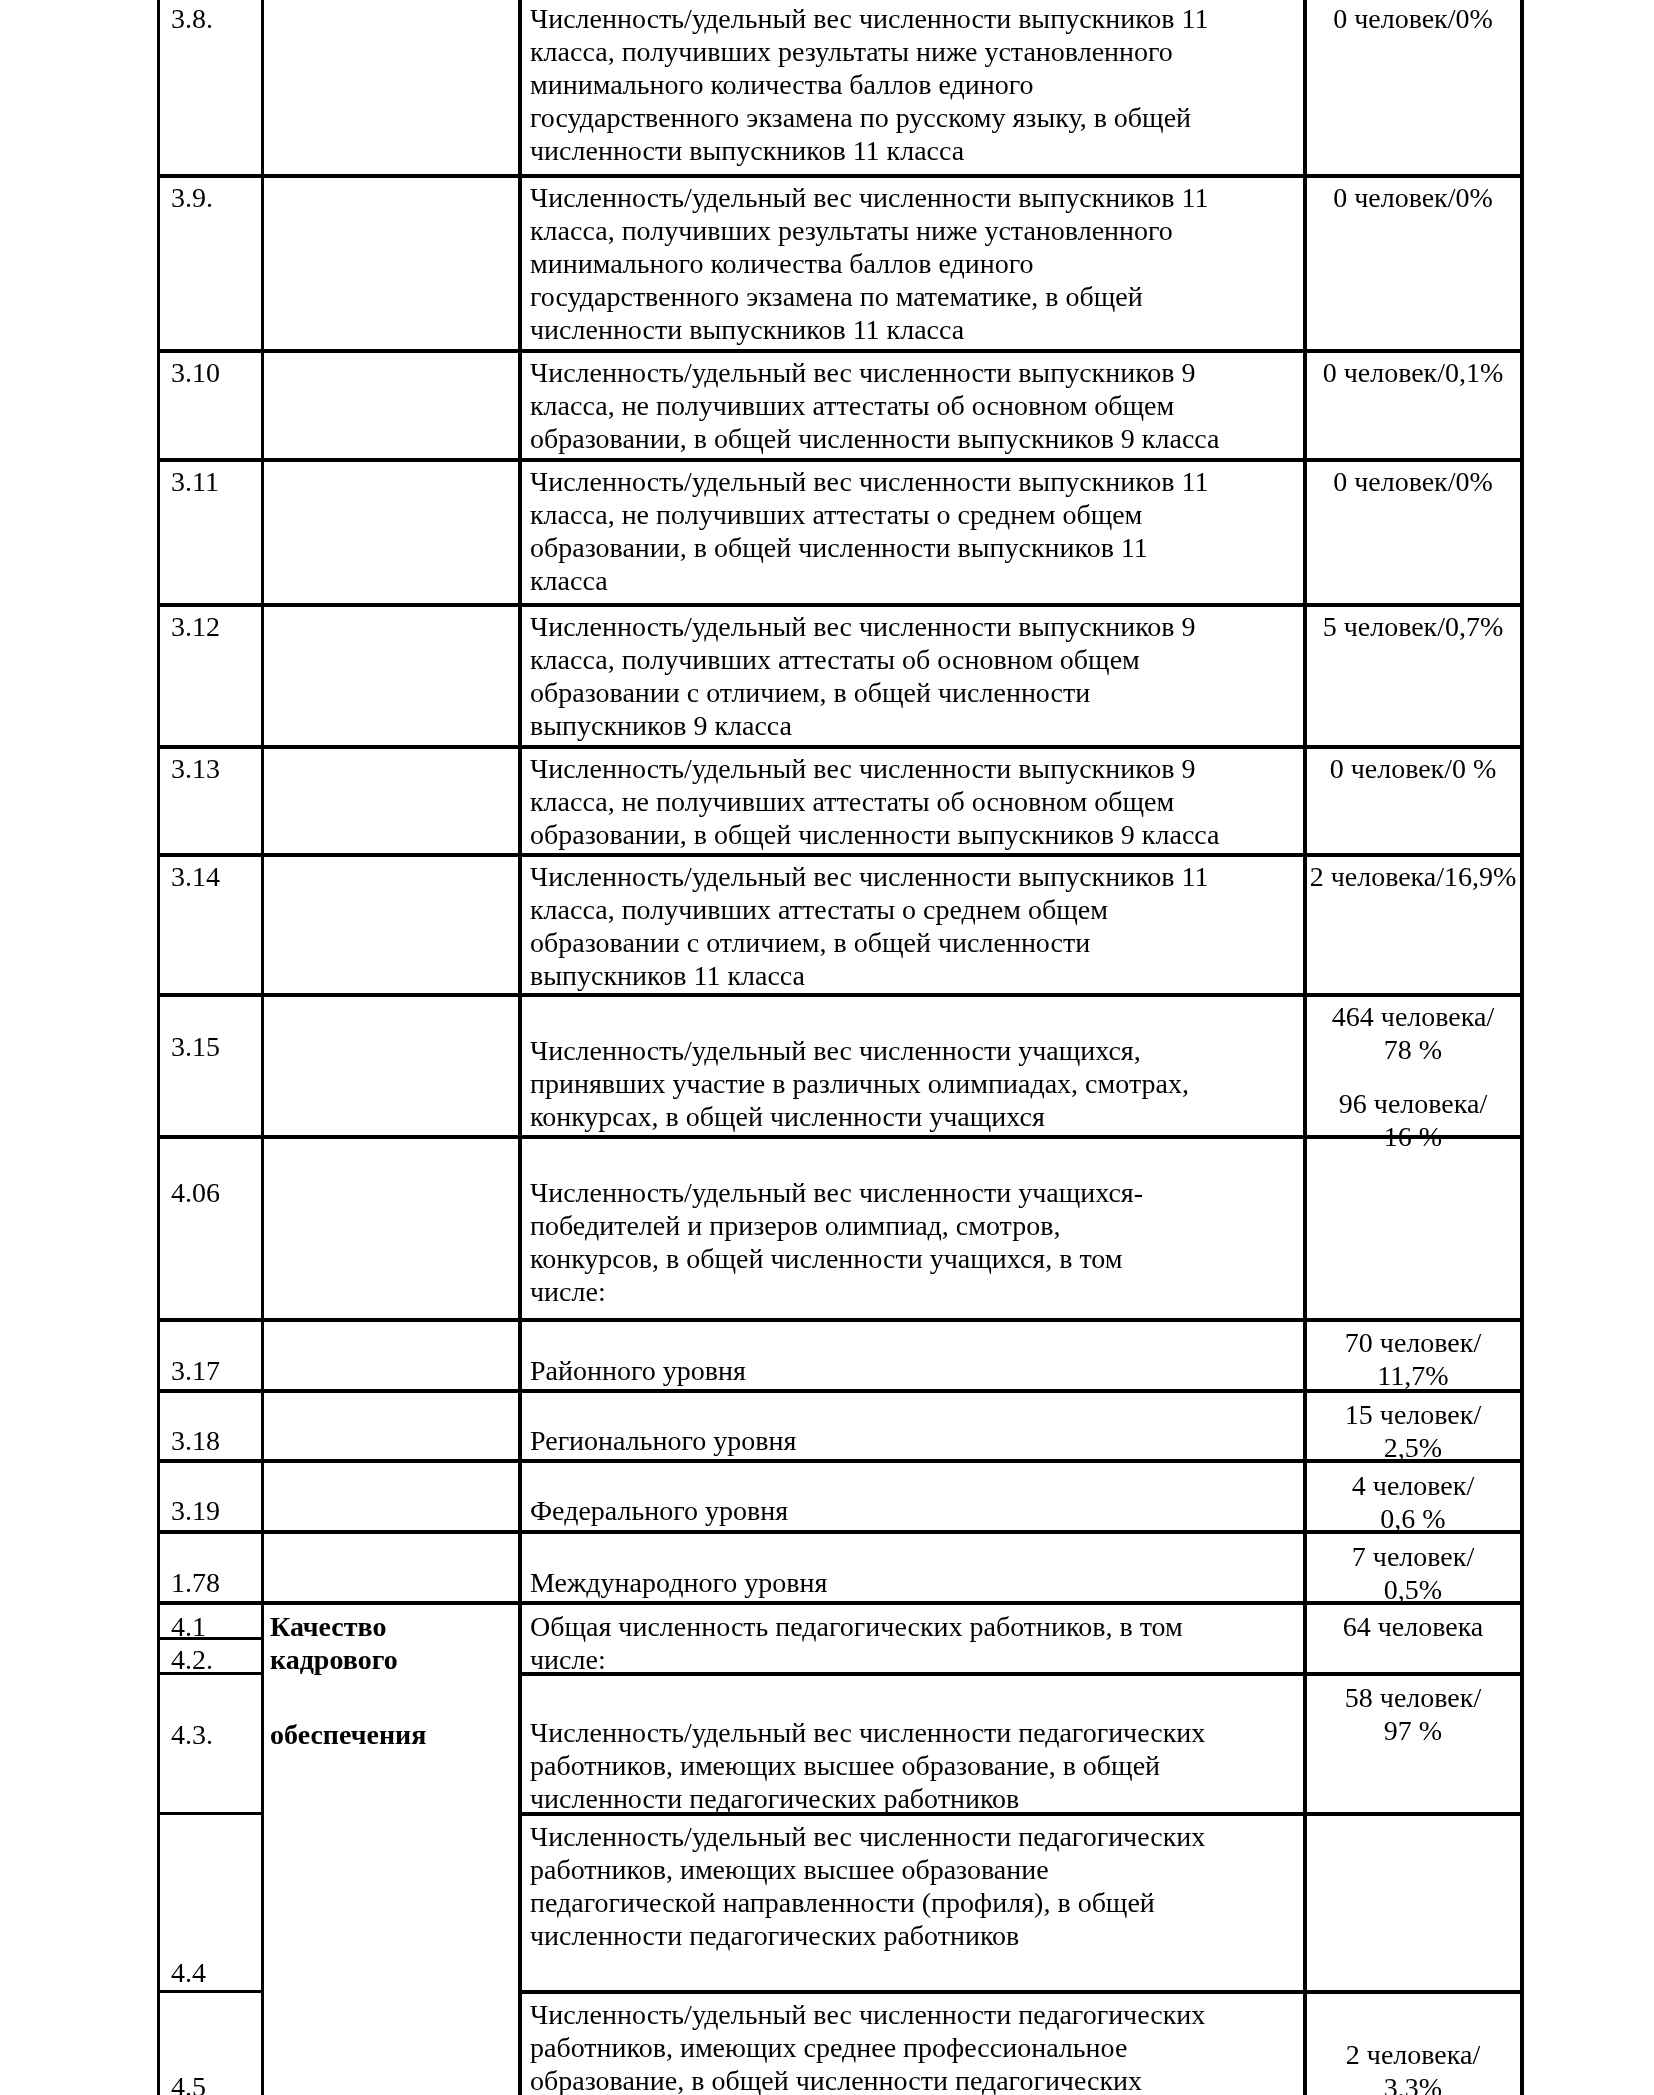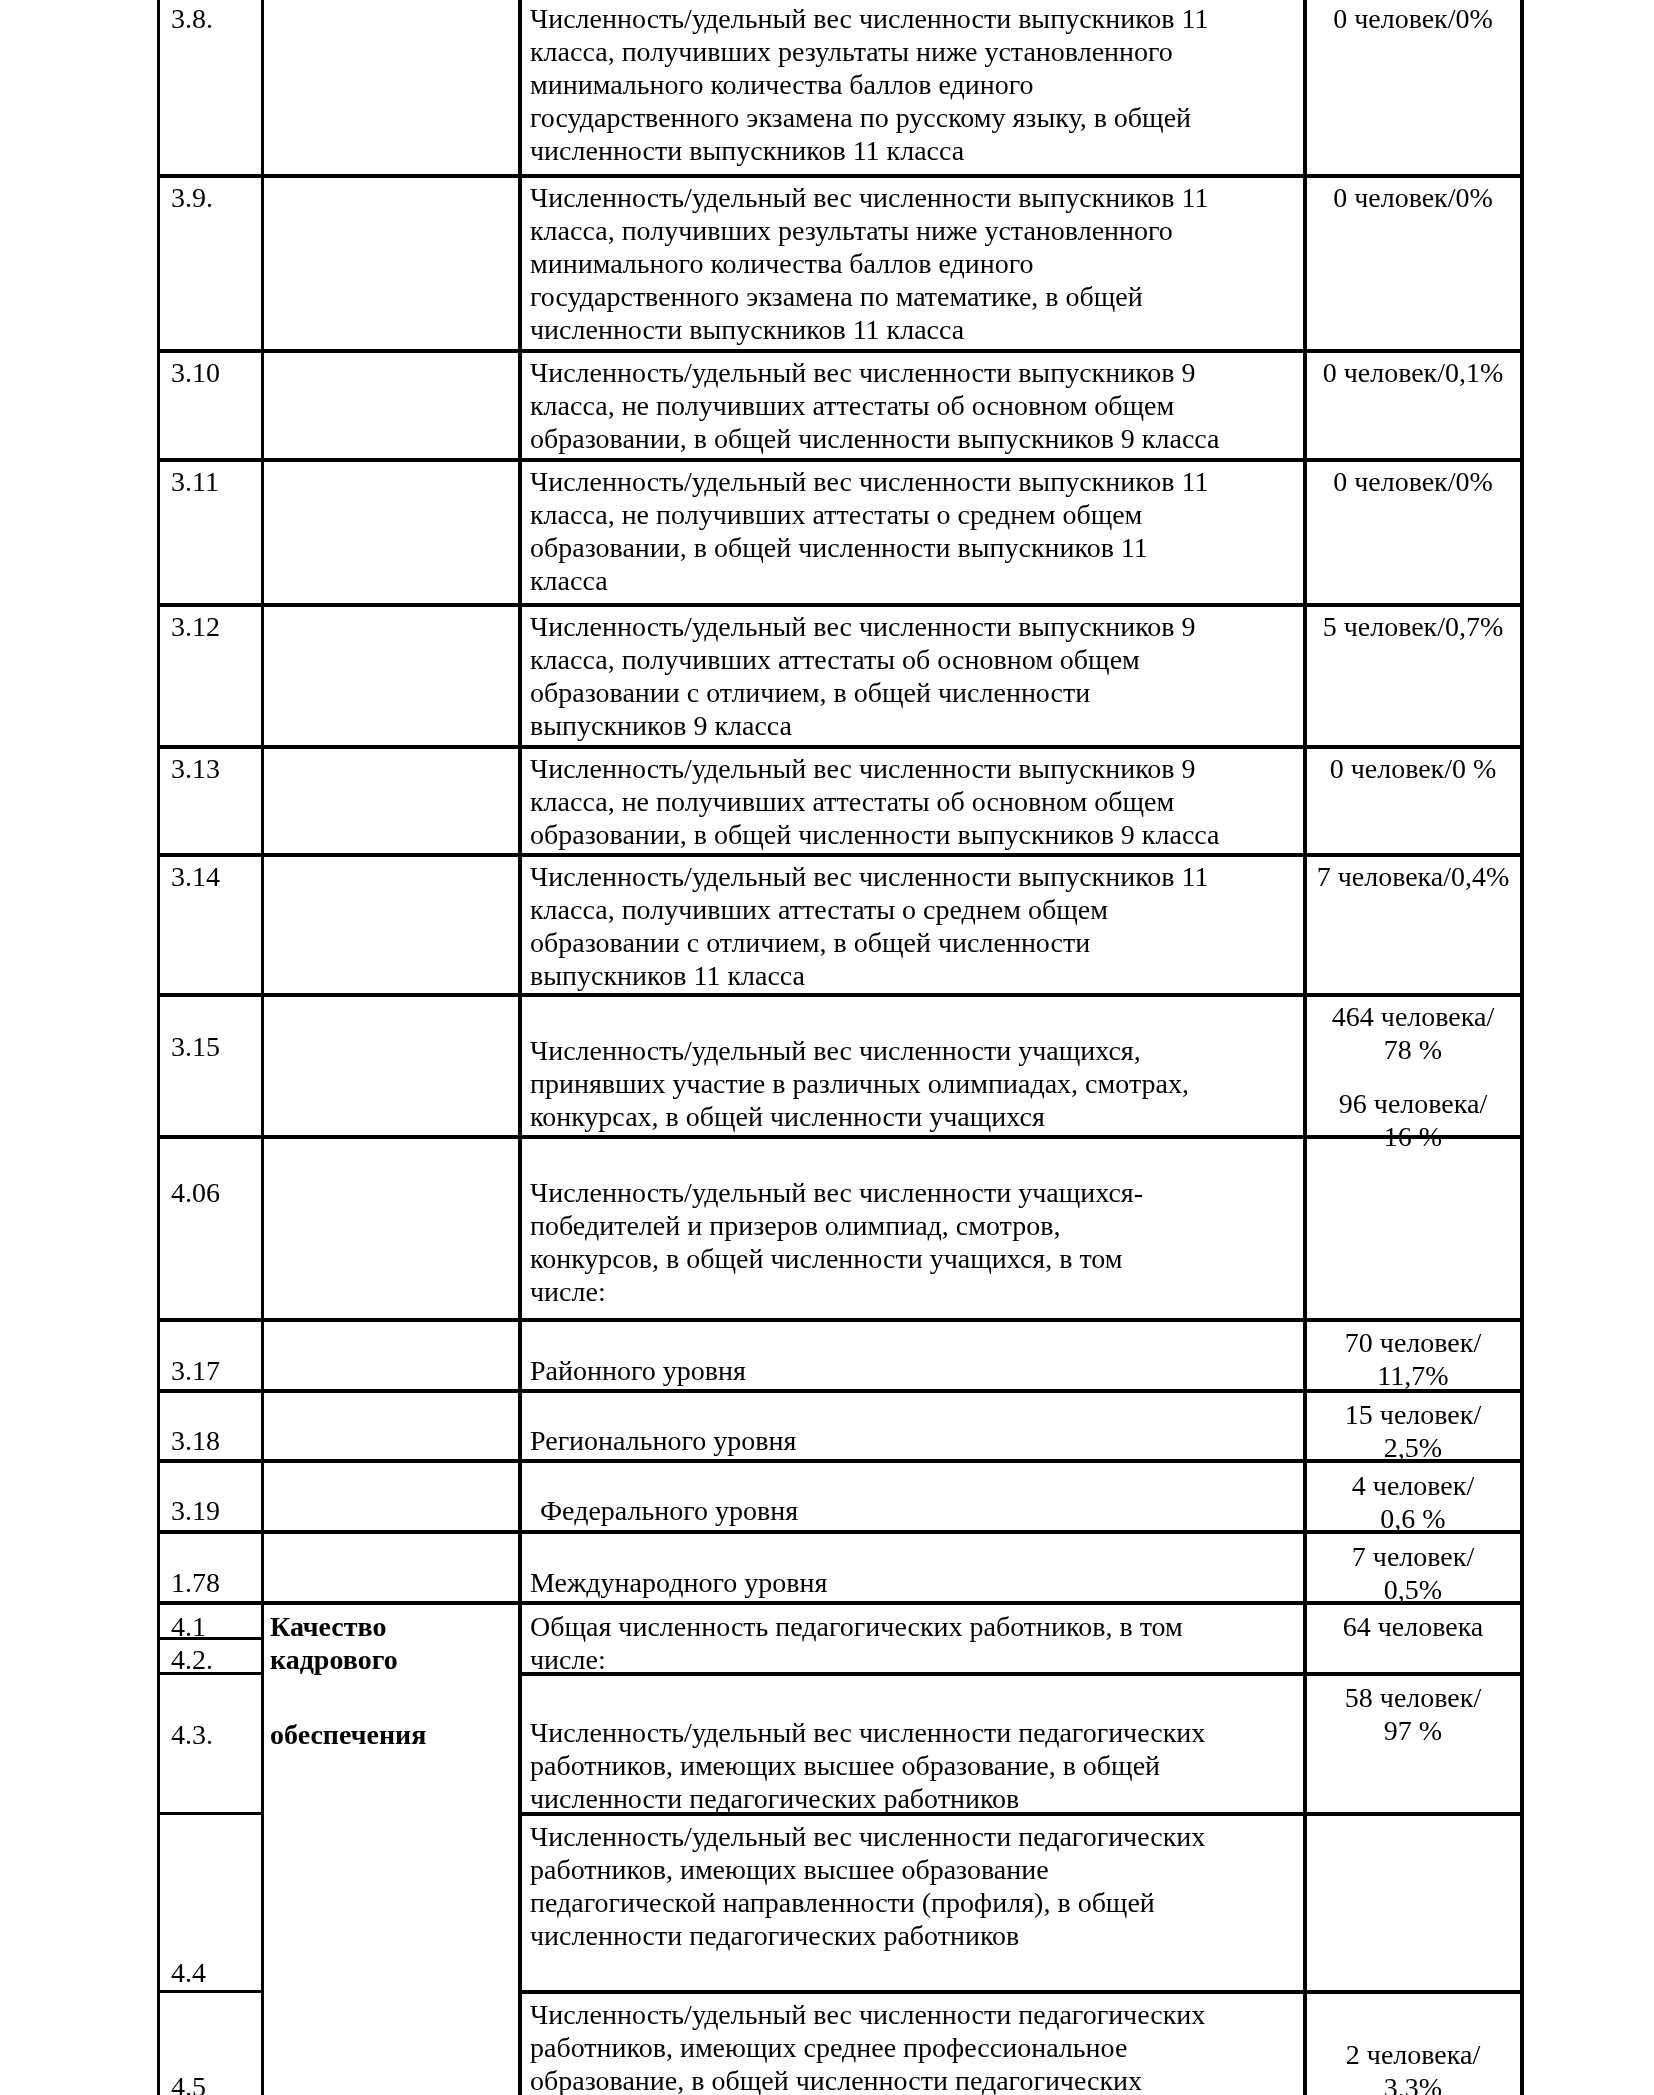--- a/index.html
+++ b/index.html
@@ -87,21 +87,21 @@
   <div class="cell ind" style="top:752px;">Численность/удельный вес численности выпускников 9
 класса, не получивших аттестаты об основном общем
 образовании, в общей численности выпускников 9 класса</div>
   <div class="cell val" style="top:752px;">0 человек/0 %</div>
 
   <div class="cell num" style="top:860px;">3.14</div>
   <div class="cell ind" style="top:860px;">Численность/удельный вес численности выпускников 11
 класса, получивших аттестаты о среднем общем
 образовании с отличием, в общей численности
 выпускников 11 класса</div>
-  <div class="cell val" style="top:860px;">7 человека/0,4%</div>
+  <div class="cell val" style="top:860px;">2 человека/16,9%</div>
 
   <div class="cell num" style="top:1030px;">3.15</div>
   <div class="cell ind" style="top:1034px;">Численность/удельный вес численности учащихся,
 принявших участие в различных олимпиадах, смотрах,
 конкурсах, в общей численности учащихся</div>
   <div class="cell val" style="top:1000px;">464 человека/
 78 %</div>
 
   <div class="cell num" style="top:1176px;">4.06</div>
   <div class="cell ind" style="top:1176px;">Численность/удельный вес численности учащихся-
@@ -115,21 +115,21 @@
   <div class="cell ind" style="top:1354px;">Районного уровня</div>
   <div class="cell val" style="top:1326px;">70 человек/
 11,7%</div>
 
   <div class="cell num" style="top:1424px;">3.18</div>
   <div class="cell ind" style="top:1424px;">Регионального уровня</div>
   <div class="cell val" style="top:1398px;">15 человек/
 2,5%</div>
 
   <div class="cell num" style="top:1494px;">3.19</div>
-  <div class="cell ind" style="top:1494px;margin-left:10px;">Федерального уровня</div>
+  <div class="cell ind" style="top:1494px;">Федерального уровня</div>
   <div class="cell val" style="top:1469px;">4 человек/
 0,6 %</div>
 
   <div class="cell num" style="top:1566px;">1.78</div>
   <div class="cell ind" style="top:1566px;">Международного уровня</div>
   <div class="cell val" style="top:1540px;">7 человек/
 0,5%</div>
 
   <div class="cell num" style="top:1610px;">4.1</div>
   <div class="cell num" style="top:1643px;">4.2.</div>

